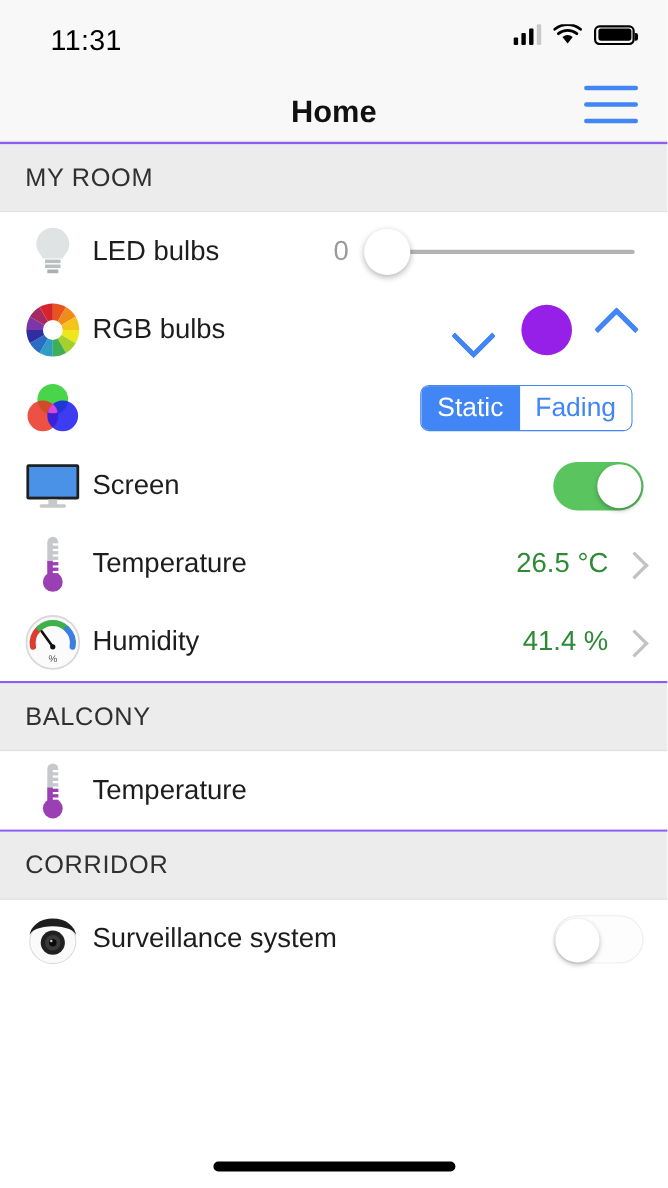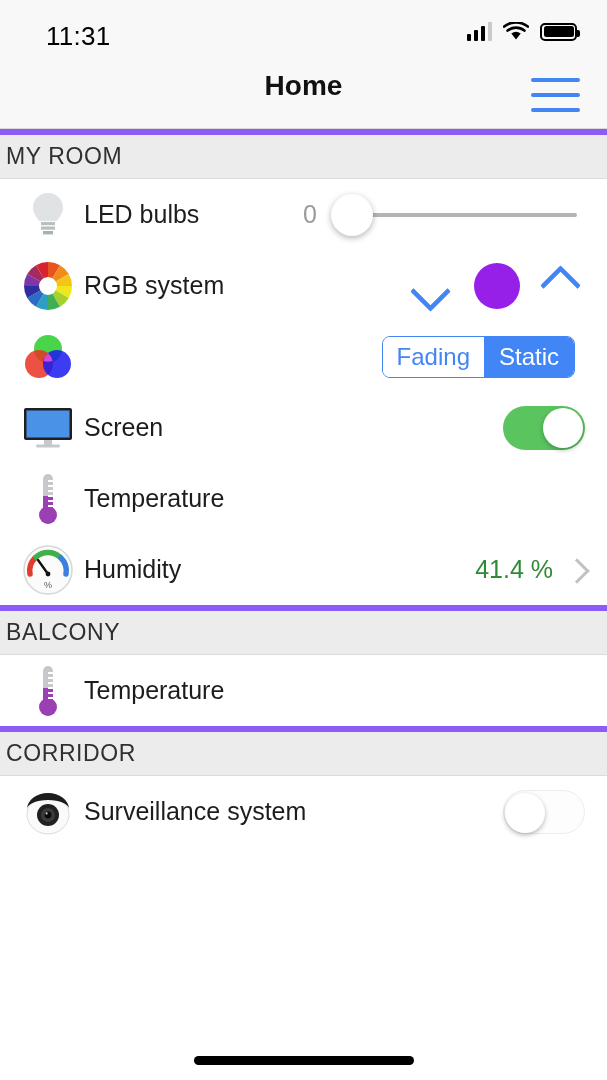--- a/index.html
+++ b/index.html
@@ -82,21 +82,21 @@
   .nav-bar {
     height: 66px;
     background: #f8f8f8;
     border-bottom: 1px solid #d8d8d8;
     position: relative;
     flex: none;
   }
   .nav-title {
     position: absolute;
     left: 0; right: 0;
-    top: 8px;
+    top: 24px;
     text-align: center;
     font-size: 28px;
     font-weight: bold;
     color: #111;
   }
   .hamburger {
     position: absolute;
     right: 27px;
     top: 16px;
     width: 49px;
@@ -114,30 +114,30 @@
     border-radius: 2px;
   }
 
   
   .list {
     flex: 1 1 auto;
     background: #ffffff;
     overflow: hidden;
   }
   .section-header {
-    height: 50px;
+    height: 64px;
     background: #ececed;
     display: flex;
     align-items: center;
-    padding-left: 6px;
+    padding-left: 23px;
     box-sizing: border-box;
     font-size: 23px;
     color: #303030;
     letter-spacing: 0.6px;
-    border-top: 6px solid #8b5cf6;
+    border-top: 2px solid #8b5cf6;
     border-bottom: 1px solid #dcdcdc;
   }
   .row {
     height: 71px;
     display: flex;
     align-items: center;
     background: #fff;
     position: relative;
     padding: 0 0 0 20px;
     box-sizing: border-box;
@@ -382,43 +382,43 @@
               <path d="M0 0 L-12 20.8 A24 24 0 0 1 -20.8 12 Z" fill="#2b6cc4"></path>
               <path d="M0 0 L-20.8 12 A24 24 0 0 1 -24 0 Z" fill="#2e2ea0"></path>
               <path d="M0 0 L-24 0 A24 24 0 0 1 -20.8 -12 Z" fill="#7d35a8"></path>
               <path d="M0 0 L-20.8 -12 A24 24 0 0 1 -12 -20.8 Z" fill="#a52a63"></path>
               <path d="M0 0 L-12 -20.8 A24 24 0 0 1 0 -24 Z" fill="#d6232c"></path>
             </g>
             <circle r="9" fill="#ffffff"></circle>
           </g>
         </svg>
       </div>
-      <div class="row-label">RGB system</div>
+      <div class="row-label">RGB bulbs</div>
       <div class="row-right">
         <div class="chev down"></div>
         <div class="color-dot" style="background:#9620e8;"></div>
         <div class="chev up"></div>
       </div>
     </div>
 
     <div class="row">
       <div class="row-icon">
         <svg width="52" height="52" viewBox="0 0 52 52">
           <g style="isolation:isolate">
             <circle cx="26" cy="18" r="14" fill="#39d13a" opacity="0.92"></circle>
             <circle cx="17" cy="33" r="14" fill="#ea3323" opacity="0.85"></circle>
             <circle cx="35" cy="33" r="14" fill="#1a1af0" opacity="0.85"></circle>
             <path d="M26 22 A14 14 0 0 1 30.5 30 A14 14 0 0 1 21.5 30 A14 14 0 0 1 26 22 Z" fill="#e84ad8" opacity="0.9"></path>
           </g>
         </svg>
       </div>
       <div class="row-right">
         <div class="segmented">
+          <div class="seg active">Static</div>
           <div class="seg">Fading</div>
-          <div class="seg active">Static</div>
         </div>
       </div>
     </div>
 
     <div class="row">
       <div class="row-icon">
         <svg width="54" height="44" viewBox="0 0 54 44">
           <rect x="3" y="2" width="48" height="32" rx="2" fill="#1f1f1f"></rect>
           <rect x="5.5" y="4.5" width="43" height="27" fill="#4a92e8"></rect>
           <rect x="23" y="34" width="8" height="5" fill="#c6c9cc"></rect>
@@ -444,20 +444,24 @@
             <rect x="18" y="8" width="6" height="2"></rect>
             <rect x="18" y="13" width="6" height="2"></rect>
             <rect x="18" y="18" width="6" height="2"></rect>
             <rect x="18" y="23" width="6" height="2"></rect>
             <rect x="18" y="28" width="6" height="2"></rect>
             <rect x="18" y="33" width="6" height="2"></rect>
           </g>
         </svg>
       </div>
       <div class="row-label">Temperature</div>
+      <div class="row-right">
+        <div class="sensor-value">26.5 °C</div>
+        <div class="chev-right"></div>
+      </div>
     </div>
 
     <div class="row">
       <div class="row-icon">
         <svg width="52" height="52" viewBox="0 0 52 52">
           <circle cx="26" cy="26" r="24" fill="#fbfbfb" stroke="#d8d8d8" stroke-width="1.6"></circle>
           <path d="M8 30 A18 18 0 0 1 13 14" stroke="#e03b2f" stroke-width="5.5" fill="none" stroke-linecap="round"></path>
           <path d="M14 13 A18 18 0 0 1 38 13" stroke="#3fb04a" stroke-width="5.5" fill="none" stroke-linecap="round"></path>
           <path d="M39 14 A18 18 0 0 1 44 30" stroke="#3b7fe0" stroke-width="5.5" fill="none" stroke-linecap="round"></path>
           <line x1="26" y1="30" x2="16" y2="16" stroke="#111" stroke-width="2.4" stroke-linecap="round"></line>

